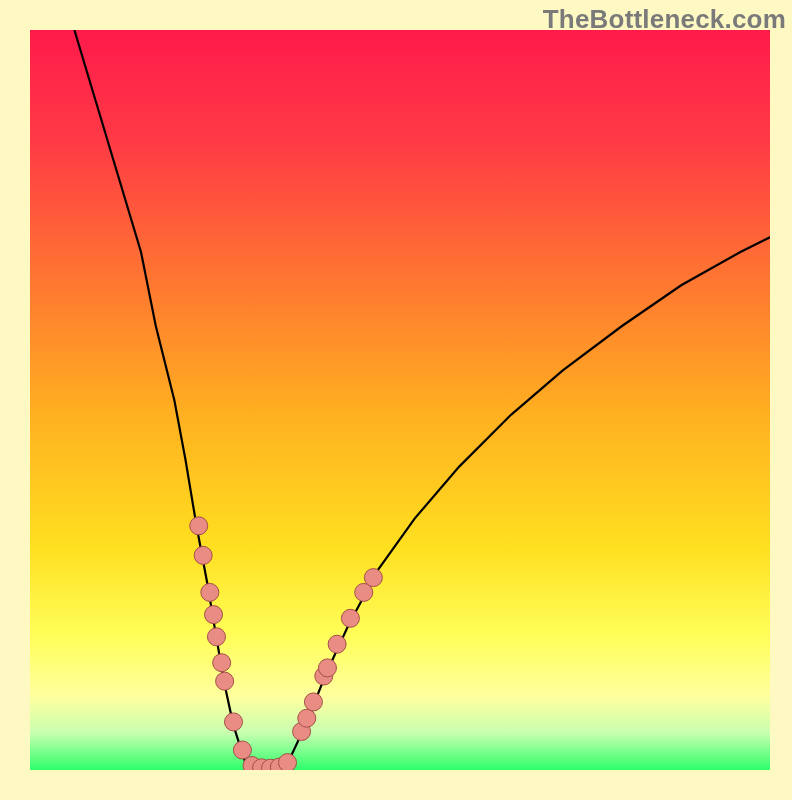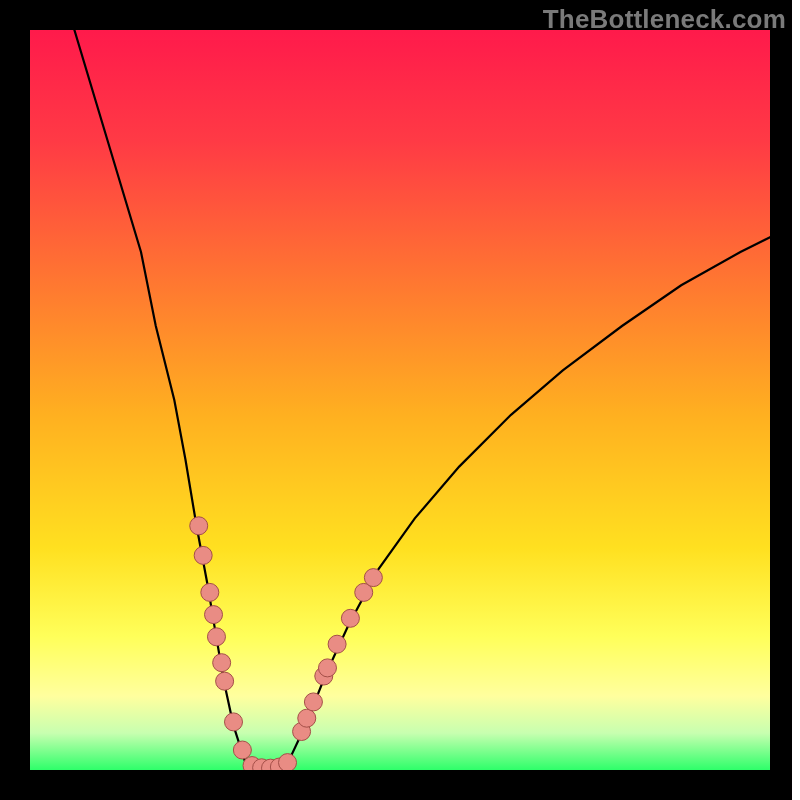--- a/index.html
+++ b/index.html
@@ -7,21 +7,21 @@
     padding: 0;
     width: 800px;
     height: 800px;
     overflow: hidden;
     font-family: Arial, Helvetica, sans-serif;
   }
   .frame {
     position: relative;
     width: 792px;
     height: 800px;
-    background: #000000;
+    background: #fef9c3;
     box-sizing: border-box;
   }
   .plot-area {
     position: absolute;
     left: 30px;
     top: 30px;
     width: 740px;
     height: 740px;
     background: linear-gradient(
       to bottom,

